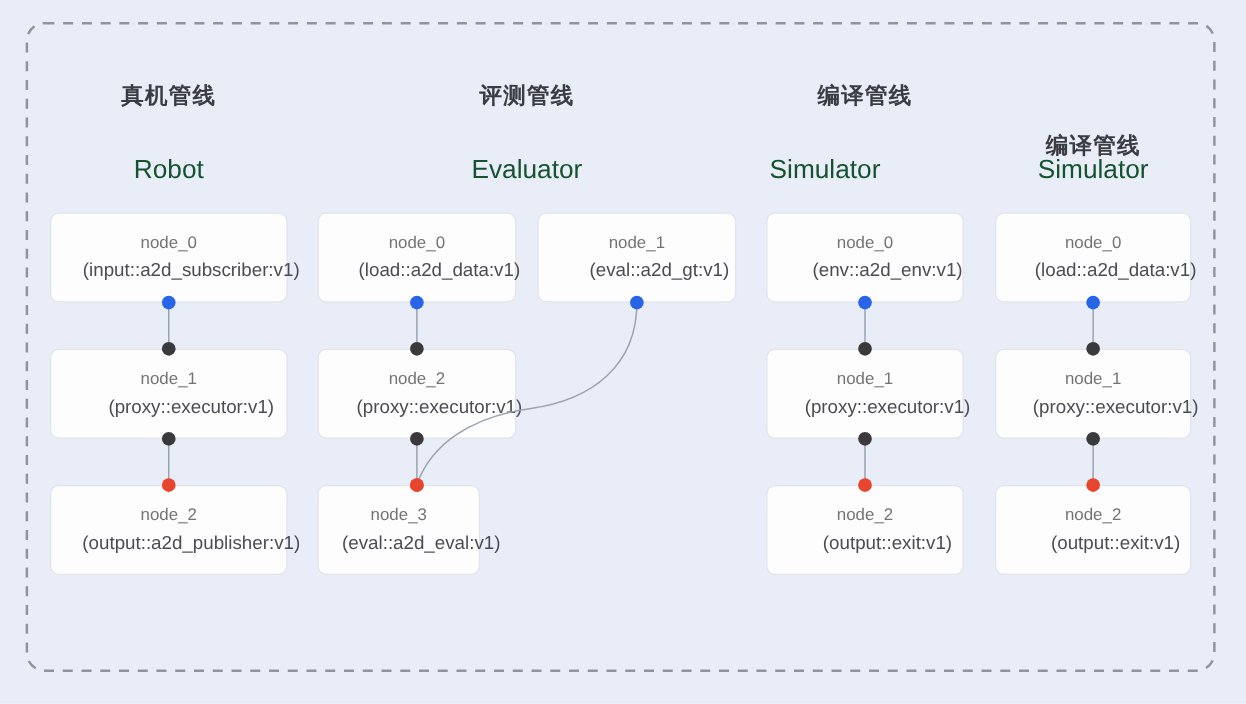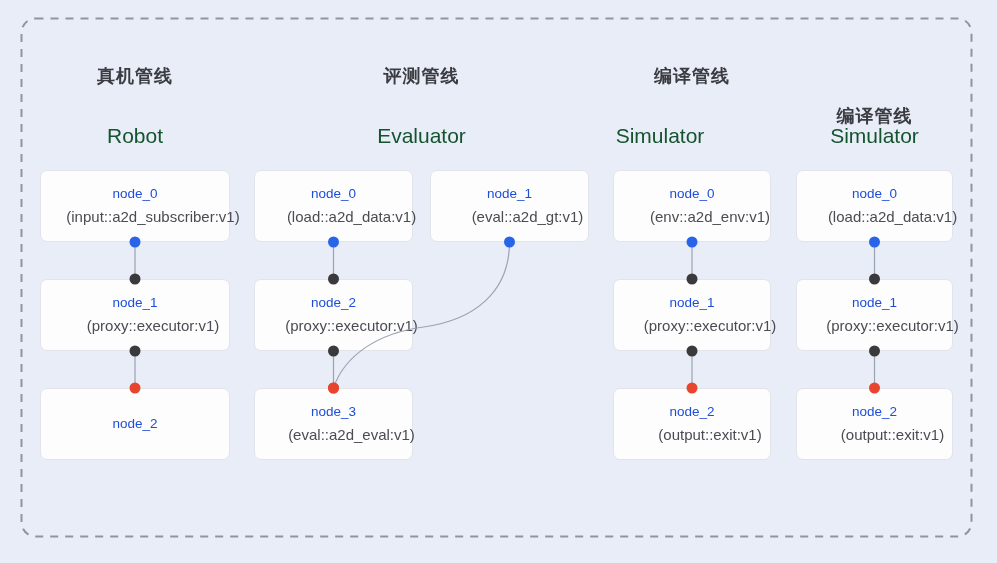--- a/index.html
+++ b/index.html
@@ -37,21 +37,21 @@
     border-radius: 7px;
     display: flex;
     flex-direction: column;
     align-items: center;
     justify-content: center;
     gap: 5px;
     z-index: 1;
   }
   .node .node-name {
     font-size: 13.5px;
-    color: #1d4ed8;
+    color: #737373;
     line-height: 1.2;
   }
   .node .node-type {
     font-size: 15px;
     color: #4b4c52;
     line-height: 1.2;
     white-space: nowrap;
     margin-left: 36px;
   }
   svg.overlay {
@@ -106,36 +106,37 @@
       <div class="node" style="left: 40px; top: 170px; width: 190px; height: 72px;">
         <div class="node-name">node_0</div>
         <div class="node-type">(input::a2d_subscriber:v1)</div>
       </div>
       <div class="node" style="left: 40px; top: 279px; width: 190px; height: 72px;">
         <div class="node-name">node_1</div>
         <div class="node-type">(proxy::executor:v1)</div>
       </div>
       <div class="node" style="left: 40px; top: 388px; width: 190px; height: 72px;">
         <div class="node-name">node_2</div>
+        <div class="node-type">(output::a2d_publisher:v1)</div>
       </div>
       <div class="title-zh" style="left: 421.5px; top: 76px;">评测管线</div>
       <div class="title-en" style="left: 421.5px; top: 136px;">Evaluator</div>
       <div class="node" style="left: 254px; top: 170px; width: 159px; height: 72px;">
         <div class="node-name">node_0</div>
         <div class="node-type">(load::a2d_data:v1)</div>
       </div>
       <div class="node" style="left: 430px; top: 170px; width: 159px; height: 72px;">
         <div class="node-name">node_1</div>
         <div class="node-type">(eval::a2d_gt:v1)</div>
       </div>
       <div class="node" style="left: 254px; top: 279px; width: 159px; height: 72px;">
         <div class="node-name">node_2</div>
         <div class="node-type">(proxy::executor:v1)</div>
       </div>
-      <div class="node" style="left: 254px; top: 388px; width: 159px; height: 72px;">
+      <div class="node" style="left: 254px; top: 388px; width: 130px; height: 72px;">
         <div class="node-name">node_3</div>
         <div class="node-type">(eval::a2d_eval:v1)</div>
       </div>
       <div class="title-zh" style="left: 692px; top: 76px;">编译管线</div>
       <div class="title-en" style="left: 660px; top: 136px;">Simulator</div>
       <div class="node" style="left: 613px; top: 170px; width: 158px; height: 72px;">
         <div class="node-name">node_0</div>
         <div class="node-type">(env::a2d_env:v1)</div>
       </div>
       <div class="node" style="left: 613px; top: 279px; width: 158px; height: 72px;">

